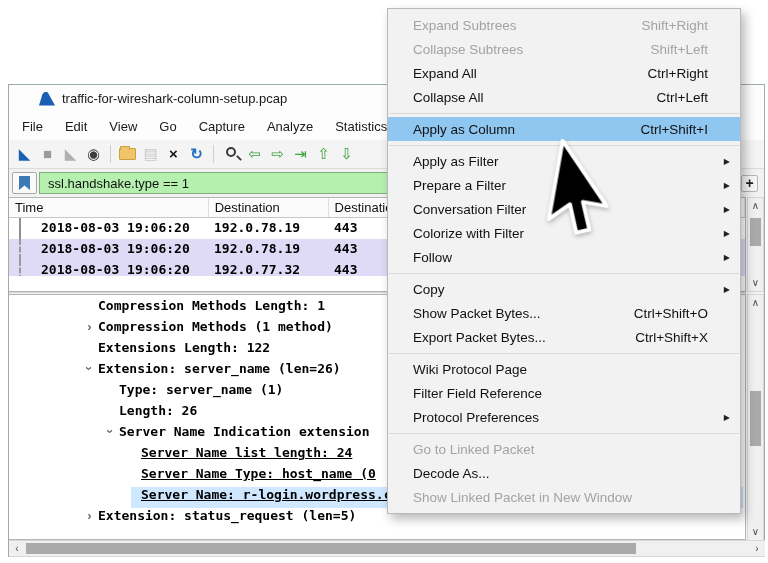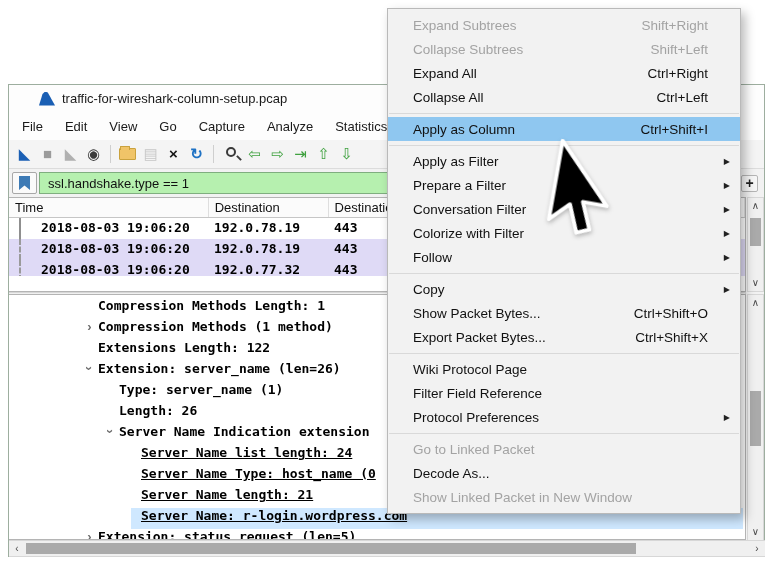--- a/index.html
+++ b/index.html
@@ -229,24 +229,20 @@
           <span class="txt">Server Name Indication extension</span>
         </div>
         <div class="trow lvl-c">
           <span class="exp"></span>
           <span class="txt">Server Name list length: 24</span>
         </div>
         <div class="trow lvl-c">
           <span class="exp"></span>
           <span class="txt">Server Name Type: host_name (0</span>
         </div>
-        <div class="trow lvl-c">
-          <span class="exp"></span>
-          <span class="txt">Server Name length: 21</span>
-        </div>
         <div class="trow lvl-c sel">
           <div class="selband"></div>
           <span class="exp"></span>
           <span class="txt">Server Name: r-login.wordpress.com</span>
         </div>
         <div class="trow lvl-a">
           <span class="exp">›</span>
           <span class="txt">Extension: status_request (len=5)</span>
         </div>
       </div>

